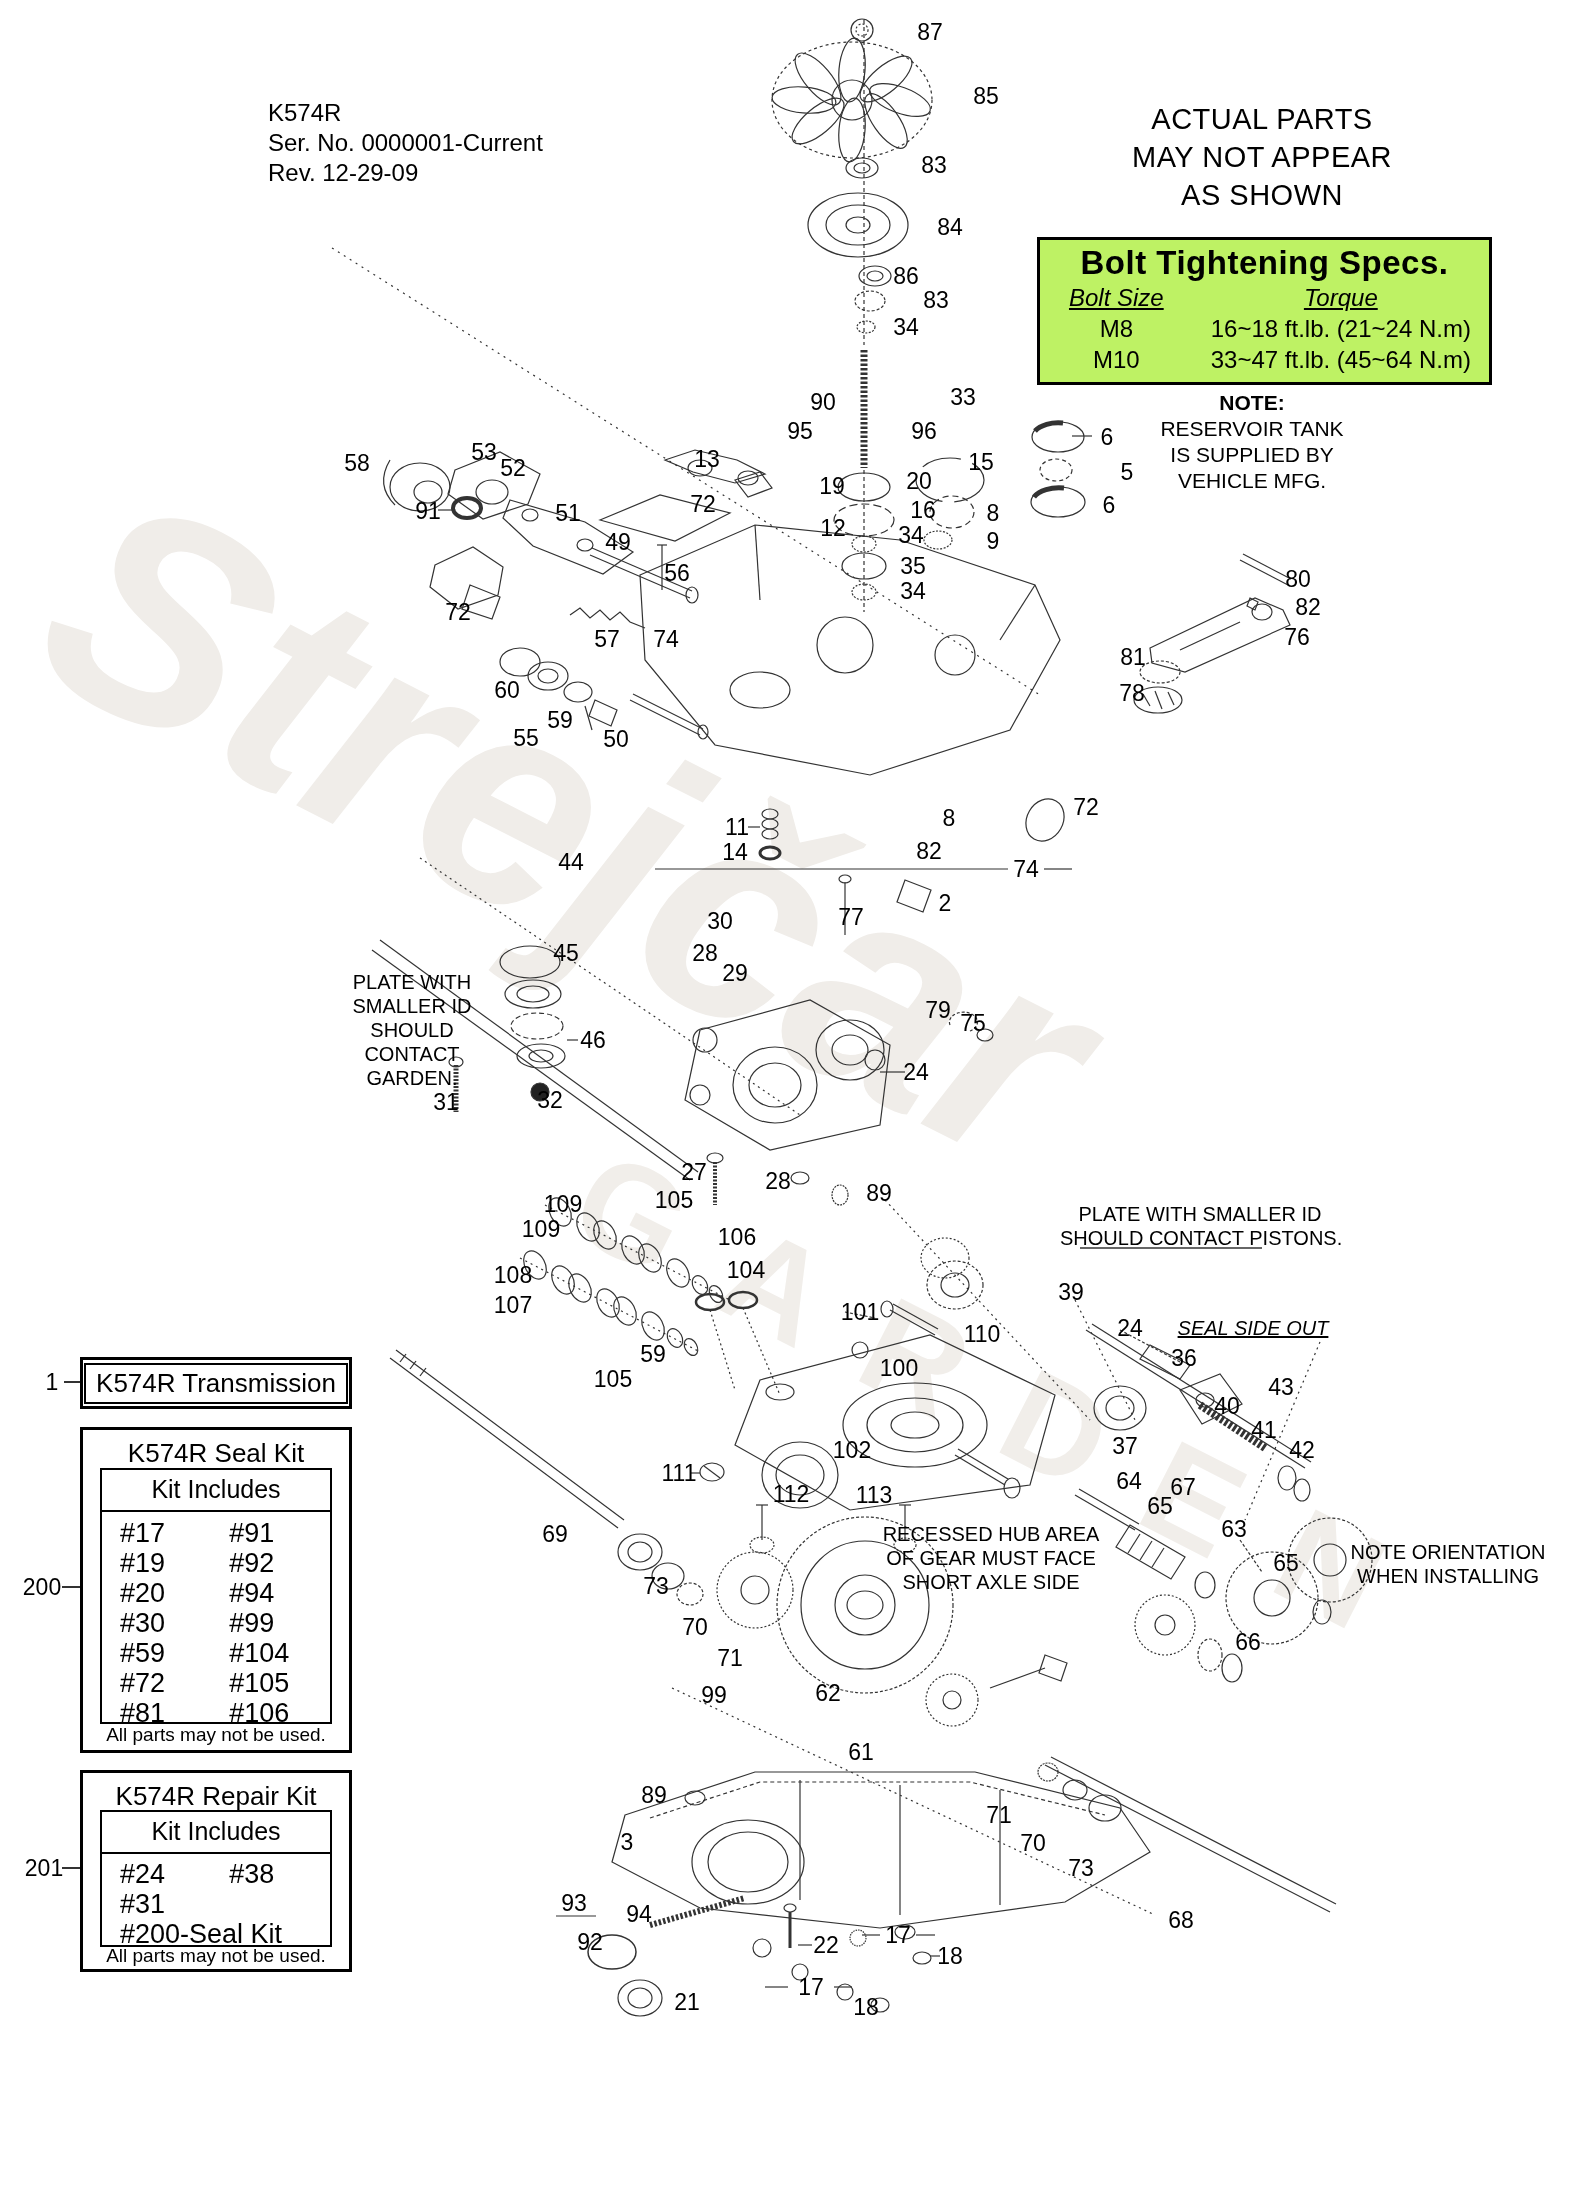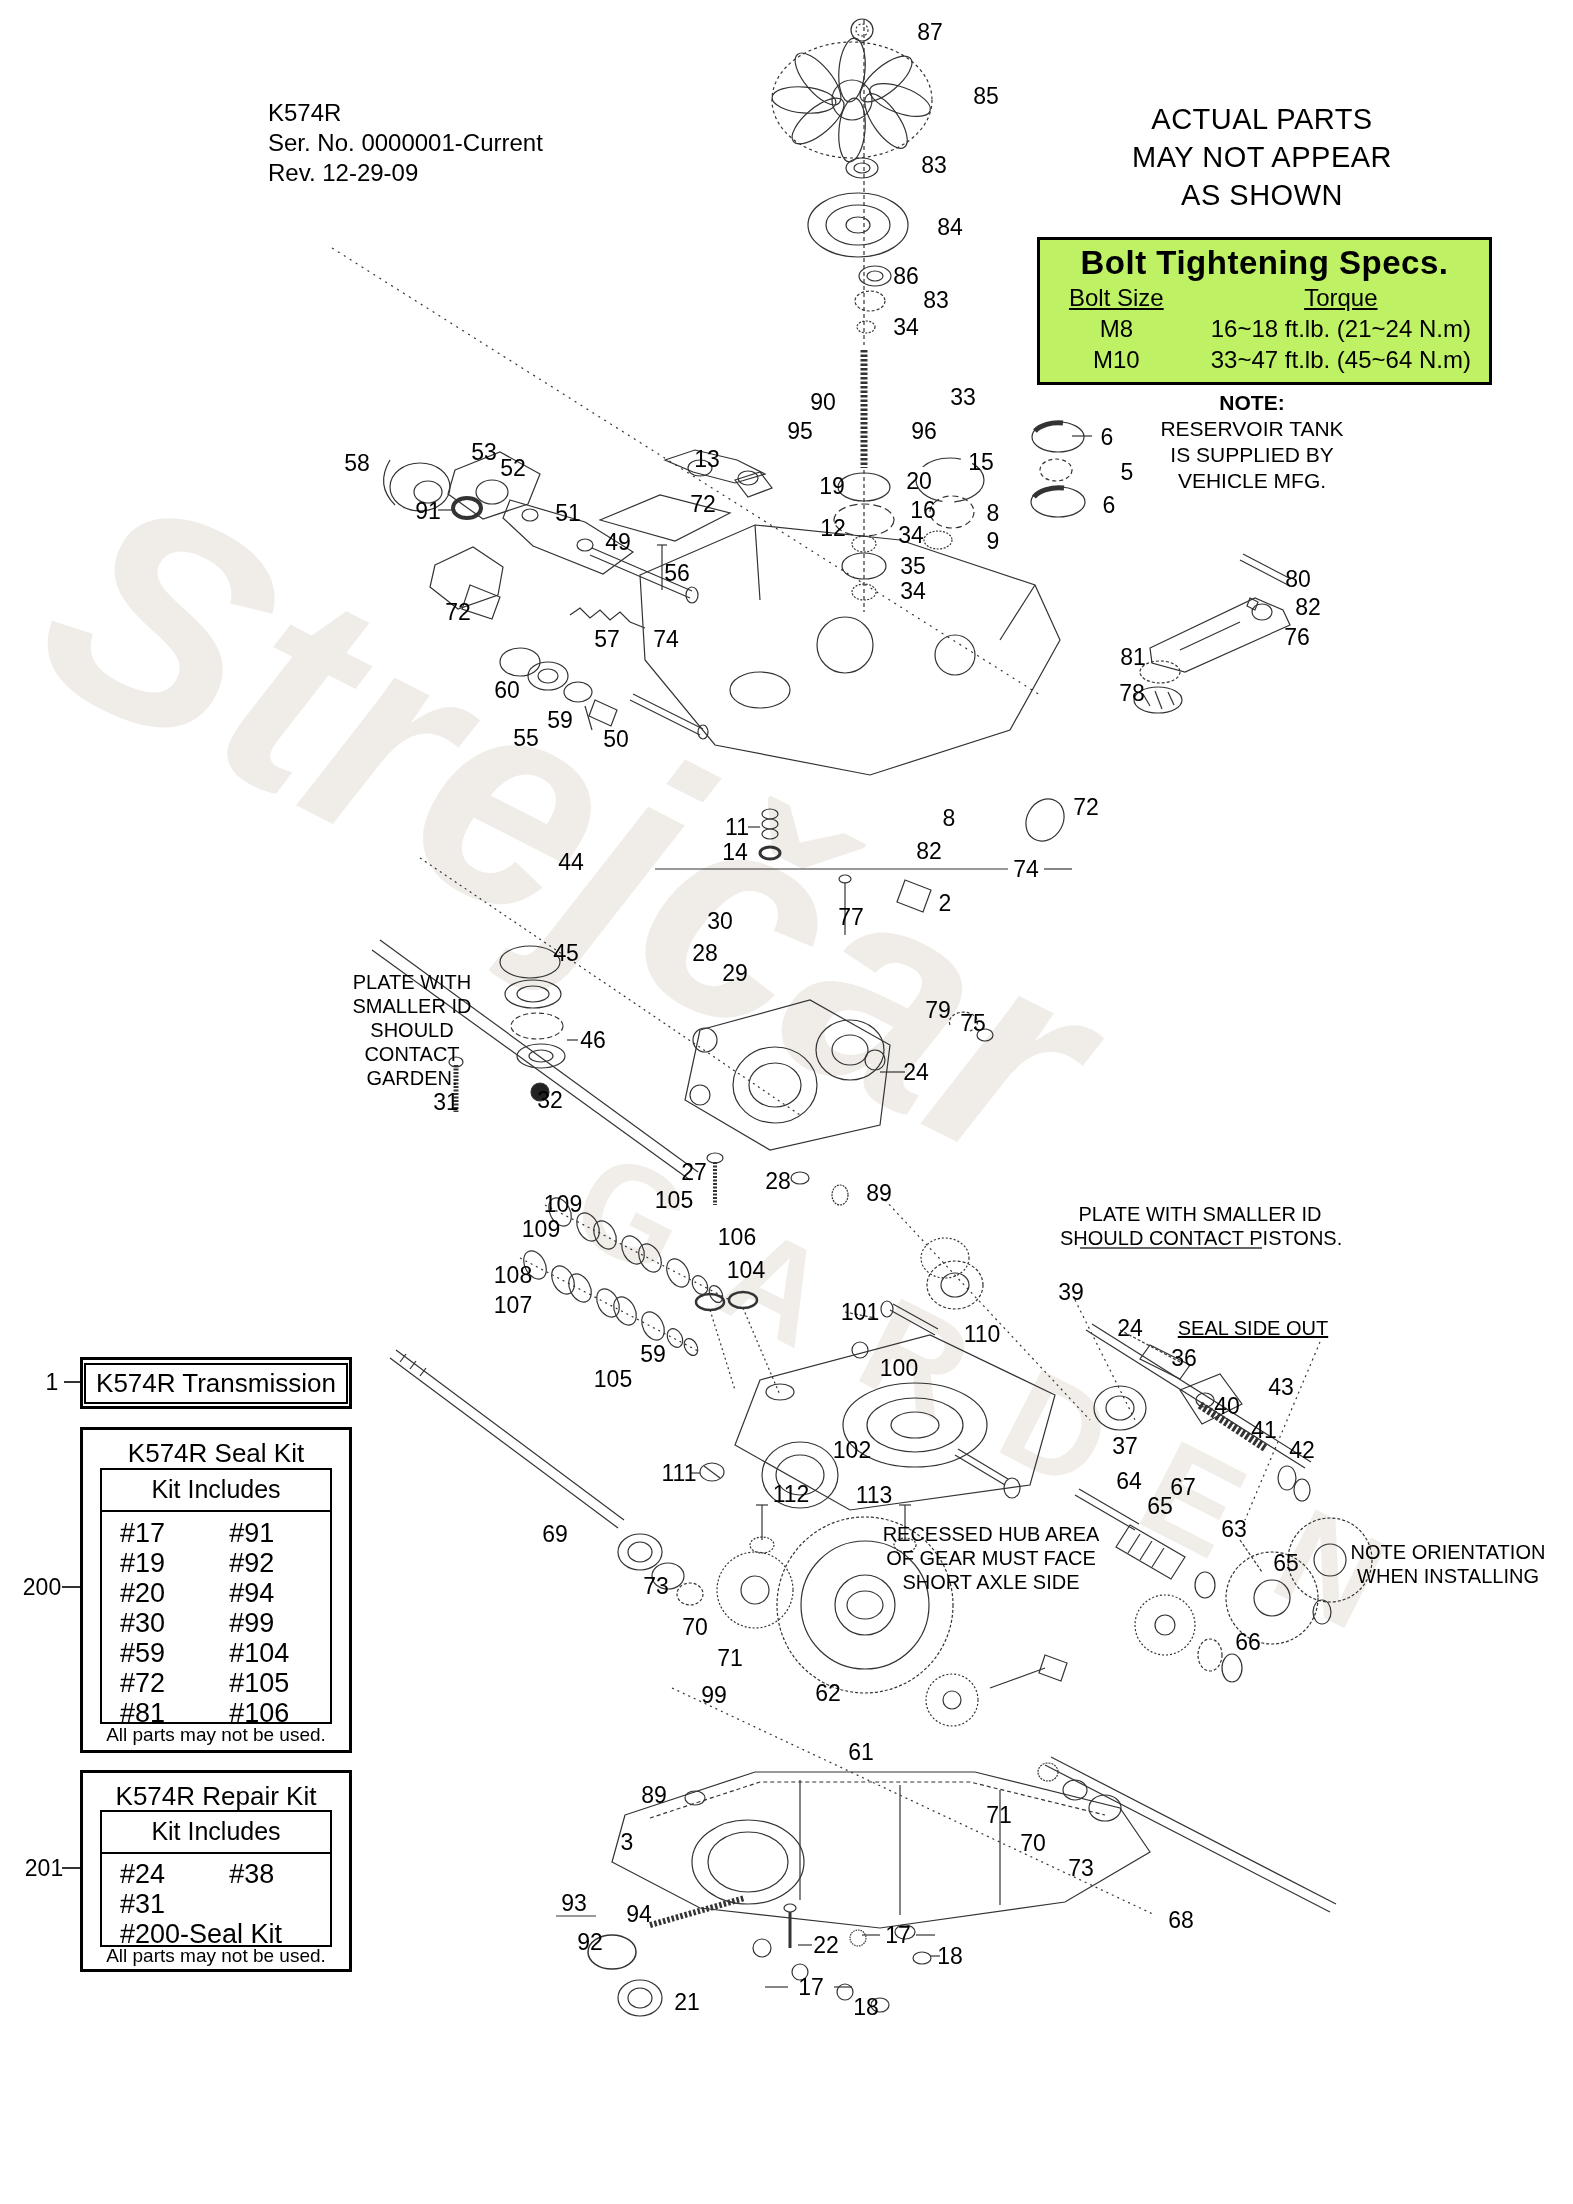--- a/index.html
+++ b/index.html
@@ -14,21 +14,21 @@
   
   .hdr{left:268px;top:98px;font-size:24px;line-height:30px;}
   
   .disc{left:1092px;top:100px;width:340px;text-align:center;font-size:29px;line-height:38px;letter-spacing:.5px;}
   
   .bolt{left:1037px;top:237px;width:449px;height:142px;border:3px solid #000;background:#bef264;}
   .bolt .t{text-align:center;font-size:33px;font-weight:bold;padding-top:4px;letter-spacing:.5px;}
   .bolt .row{display:flex;font-size:24px;line-height:31px;}
   .bolt .c1{width:34%;text-align:center;}
   .bolt .c2{width:66%;text-align:center;}
-  .u{text-decoration:underline;}
+  .u{text-decoration:underline;font-style:italic;}
   
   .resv{left:1132px;top:390px;width:240px;text-align:center;font-size:21px;line-height:26px;}
   .resv .b{font-weight:bold;}
   
   .note{text-align:center;font-size:20px;line-height:24px;white-space:nowrap;}
   
   .kitref{font-size:27px;}
   .box1{left:80px;top:1357px;width:266px;height:46px;border:3px solid #000;
         display:flex;align-items:center;justify-content:center;}
   .box1i{border:2px solid #000;padding:3px 10px;font-size:26px;white-space:nowrap;}

